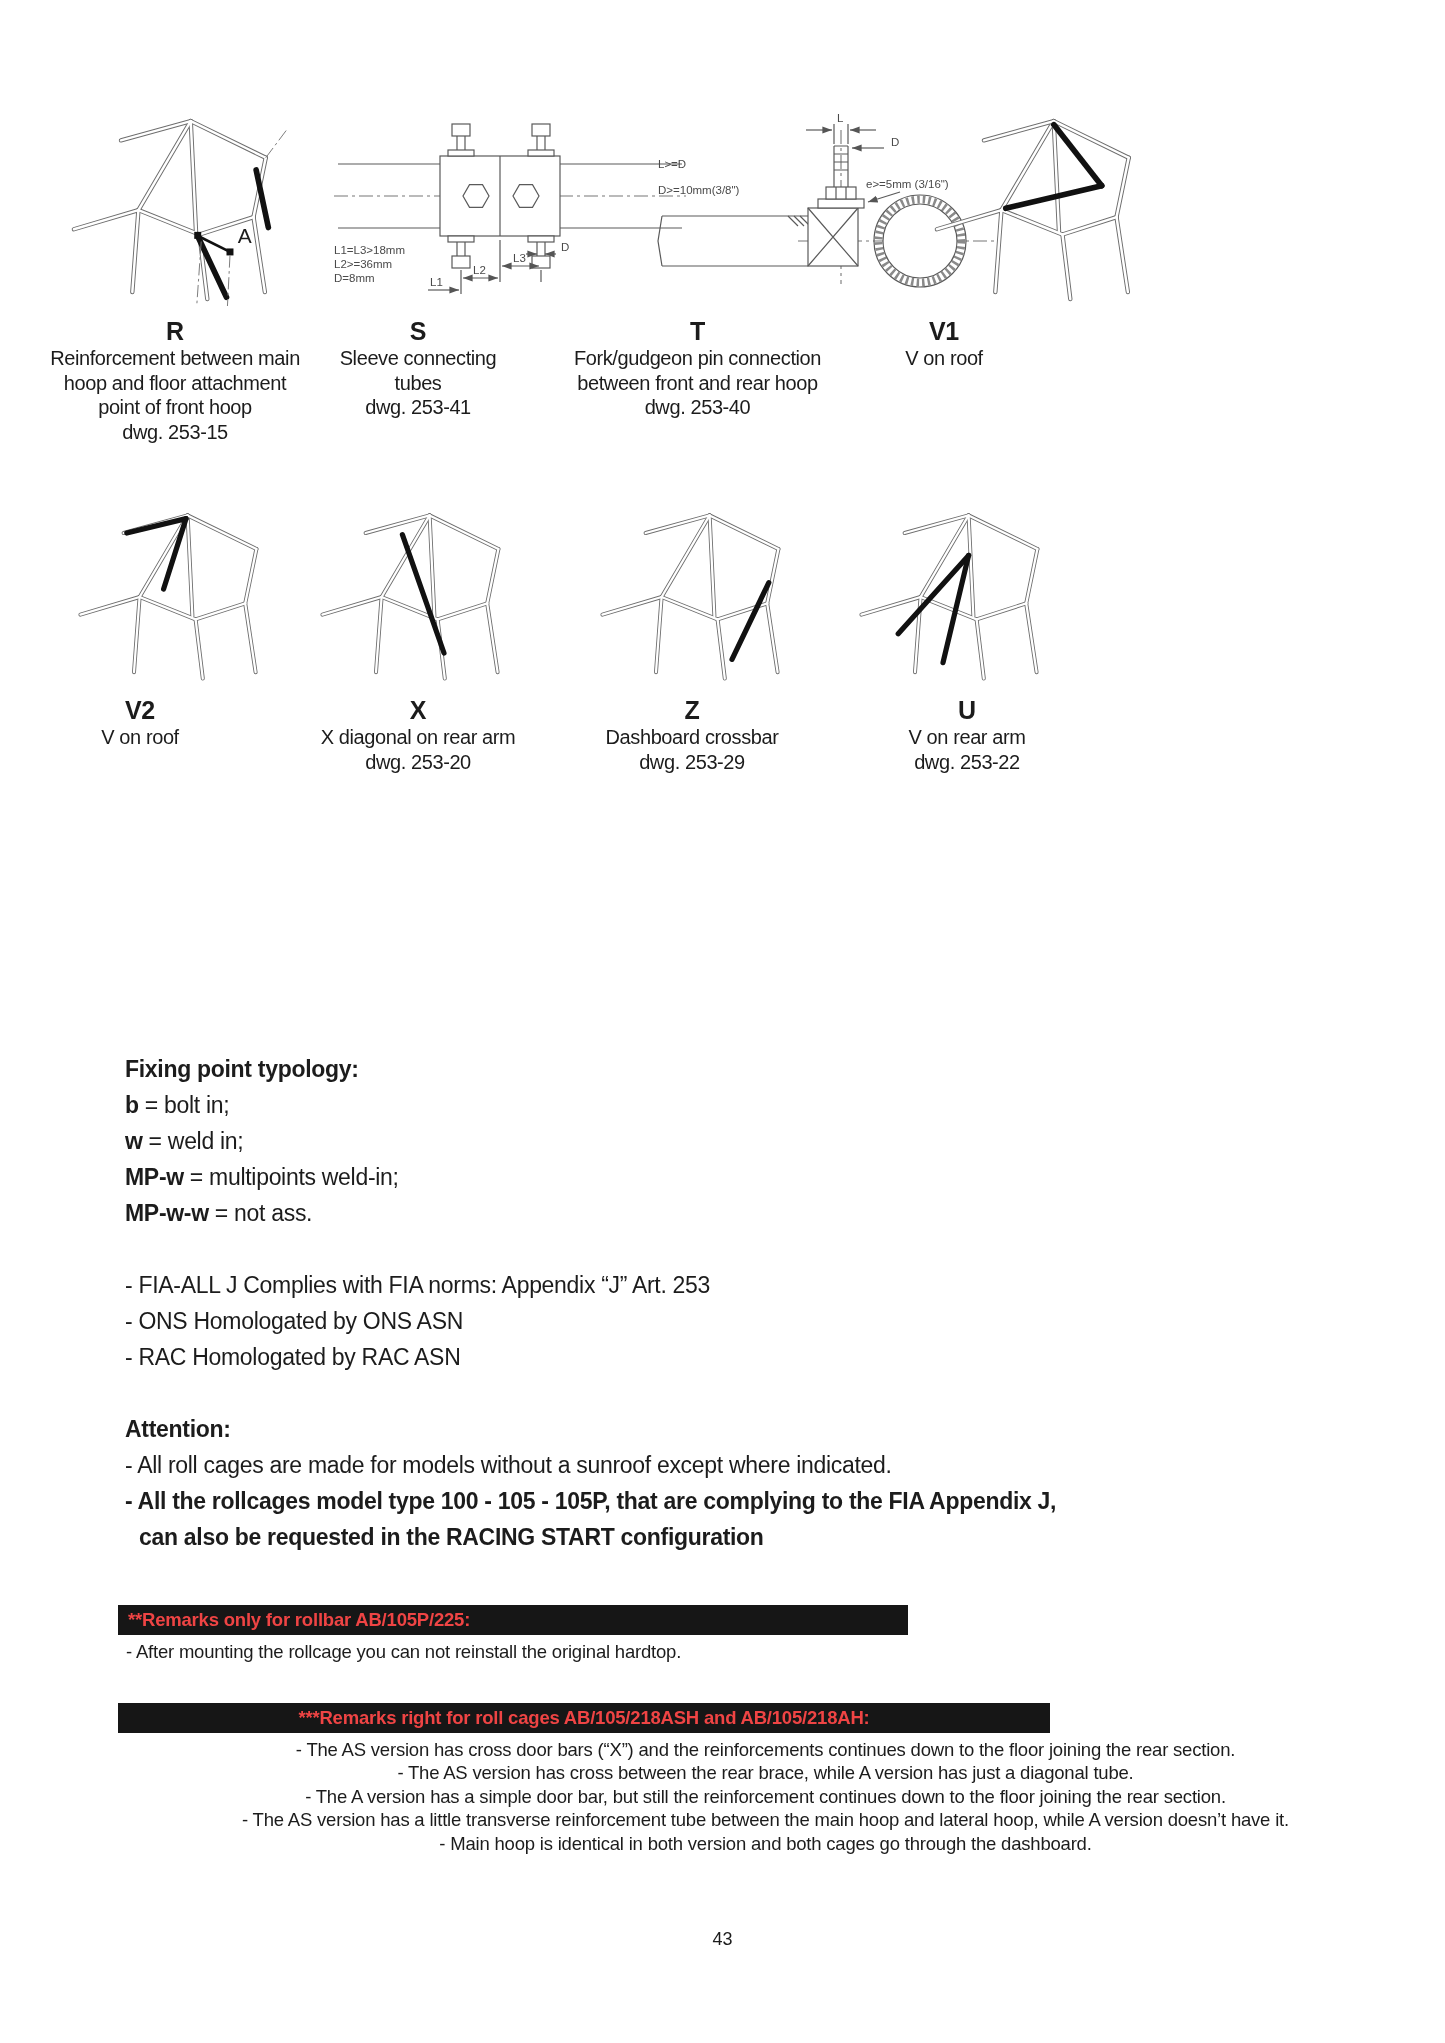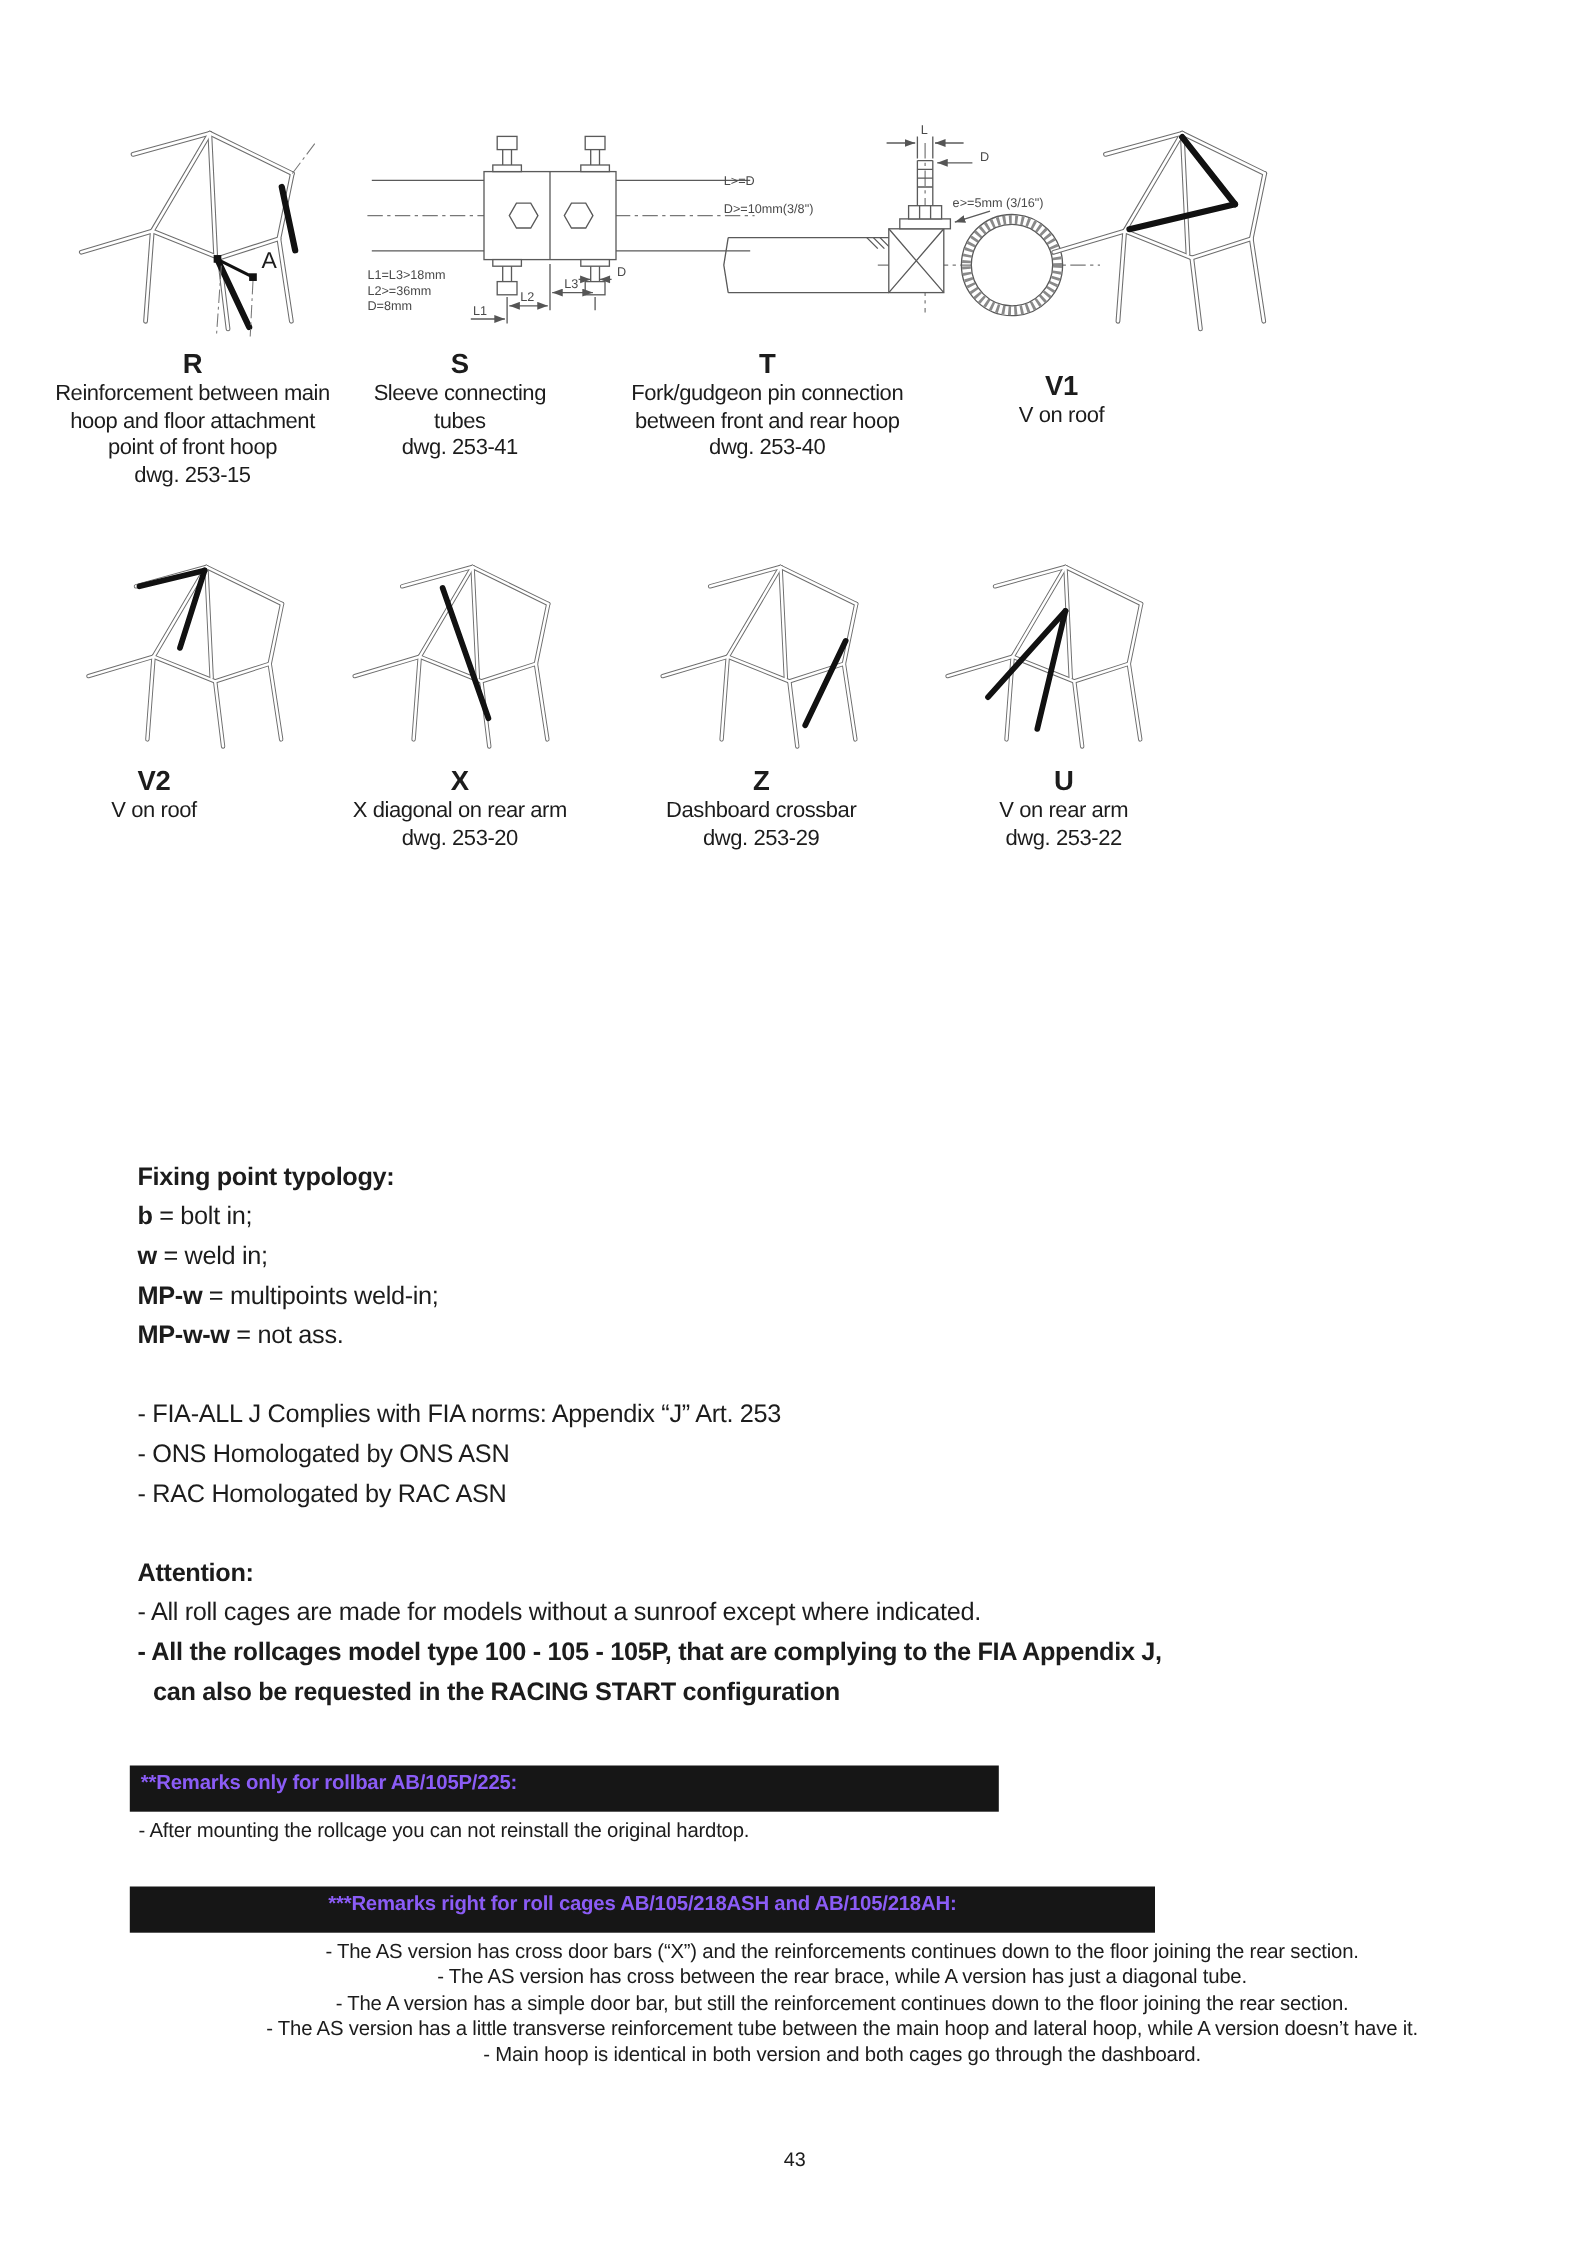--- a/index.html
+++ b/index.html
@@ -15,21 +15,21 @@
   .figrow1 .fig-art{height:218px;}
   .figrow2 .fig-art{height:200px;}
   figcaption{margin-top:10px;text-align:center;}
   .fig-letter{font-size:25px;font-weight:bold;line-height:30px;letter-spacing:-0.3px;}
   .fig-line{font-size:20px;line-height:24.5px;letter-spacing:-0.4px;white-space:nowrap;}
 
   
   .fig-r{left:25px;width:300px;}
   .fig-s{left:268px;width:300px;}
   .fig-t{left:545px;width:305px;}
-  .fig-v1{left:815px;width:300px;gap:20px;}
+  .fig-v1{left:794px;width:300px;}
   
   .fig-v2{left:0px;width:280px;}
   .fig-x{left:268px;width:300px;}
   .fig-z{left:542px;width:300px;}
   .fig-u{left:817px;width:300px;}
 
   .fig-r  .fig-art svg{transform:translateX(14px);}
   .fig-s  .fig-art svg{transform:translateX(92px);}
   .fig-t  .fig-art svg{transform:translateX(130px);}
   .fig-v1 .fig-art svg{transform:translateX(108px);}
@@ -58,21 +58,21 @@
   .def{margin-left:6px;}
   .sec{margin:0;}
   .sec + .sec{margin-top:36px;}
   .bold-line{font-weight:bold;}
   .indent{margin-left:14px;}
 
   
   .remarks{margin-left:118px;margin-right:40px;}
   .remarks1{margin-top:50px;}
   .remarks2{margin-top:26px;text-align:center;}
-  .blackbar{background:#161616;color:#8b5cf6;font-weight:bold;font-size:18.5px;line-height:27px;padding:1px 10px 14px 10px;letter-spacing:-0.2px;margin-top:39px;}
+  .blackbar{background:#161616;color:#ef4444;font-weight:bold;font-size:18.5px;line-height:27px;padding:1px 10px 2px 10px;letter-spacing:-0.2px;margin-top:39px;}
   .bar1{width:770px;}
   .bar2{width:912px;}
   .remark-items{margin-top:5px;font-size:18.5px;line-height:23.5px;letter-spacing:-0.2px;padding-left:8px;}
 
   .pagenum{margin-top:74px;text-align:center;font-size:18px;letter-spacing:0;}
 </style>
 </head>
 <body>
 
 <svg width="0" height="0" style="position:absolute" aria-hidden="true">

